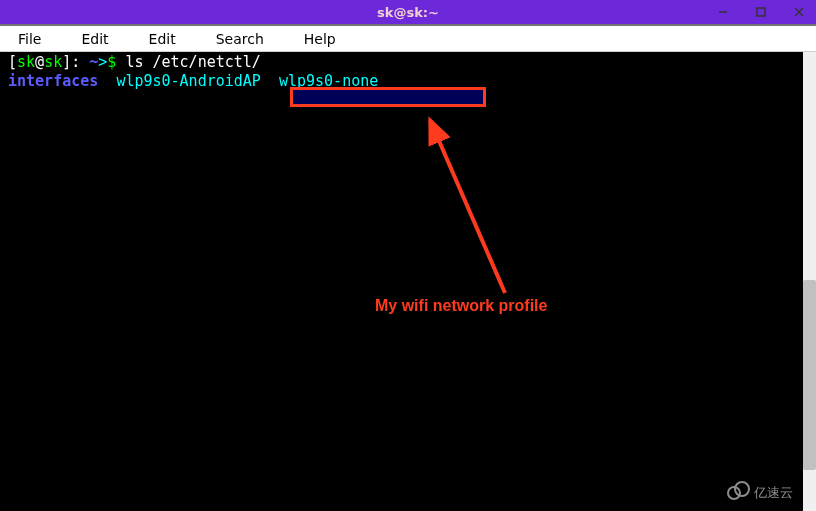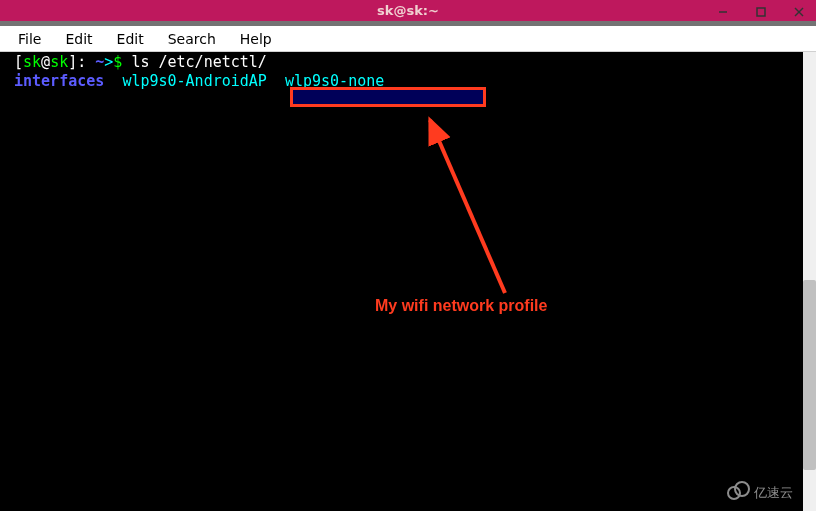--- a/index.html
+++ b/index.html
@@ -6,26 +6,26 @@
     body {
       width: 816px;
       height: 511px;
       background: #fff;
       font-family: "DejaVu Sans", Arial, sans-serif;
       position: relative;
       overflow: hidden;
     }
     .titlebar {
       height: 26px;
-      background: #be185d;
+      background: #6d28d9;
       display: flex;
       align-items: center;
       justify-content: center;
       position: relative;
-      border-bottom: 5px solid #737373;
+      border-bottom: 2px solid #737373;
     }
     .titlebar-title {
       color: #f0d0d0;
       font-size: 13px;
       font-weight: bold;
     }
     .window-controls {
       position: absolute;
       right: 4px;
       top: 2px;
@@ -40,38 +40,38 @@
       justify-content: center;
       cursor: pointer;
     }
     .win-btn svg { display: block; }
     .menubar {
       height: 26px;
       background: #fff;
       display: flex;
       align-items: center;
       padding-left: 8px;
-      gap: 4px;
+      gap: 20px;
       border-bottom: 1px solid #d0d0d0;
     }
     .menu-item {
       font-size: 14px;
       color: #000;
       padding: 3px 10px;
       cursor: pointer;
     }
     .terminal {
       background: #000;
       width: 100%;
       height: 459px;
       font-family: "DejaVu Sans Mono", "Consolas", monospace;
       font-size: 15px;
       line-height: 19px;
       position: relative;
-      padding: 1px 14px;
+      padding: 1px 8px;
     }
     .term-line { white-space: pre; position: relative; }
     .c-white { color: #ffffff; }
     .c-lightblue { color: #5c5cff; font-weight: bold; }
     .c-cyan { color: #00ffff; }
     .c-green { color: #00ff00; }
     .c-greenprompt { color: #00ff00; }
     .highlight-box {
       position: absolute;
       border: 3px solid #ff3b1f;

